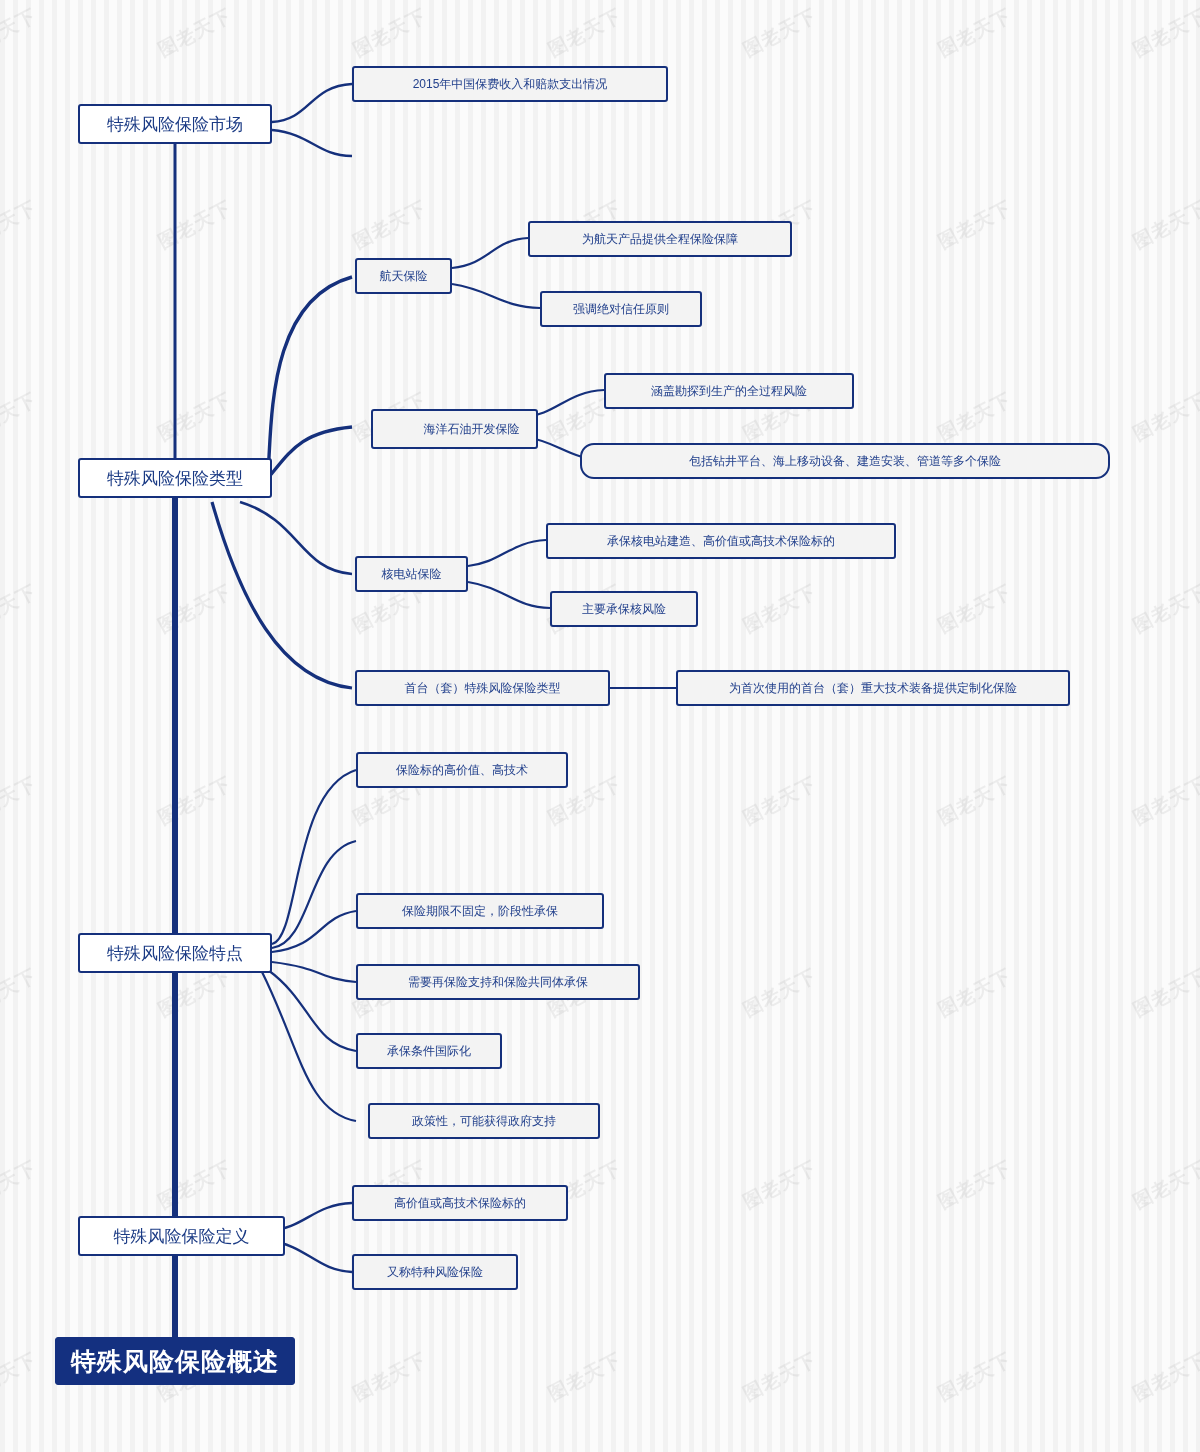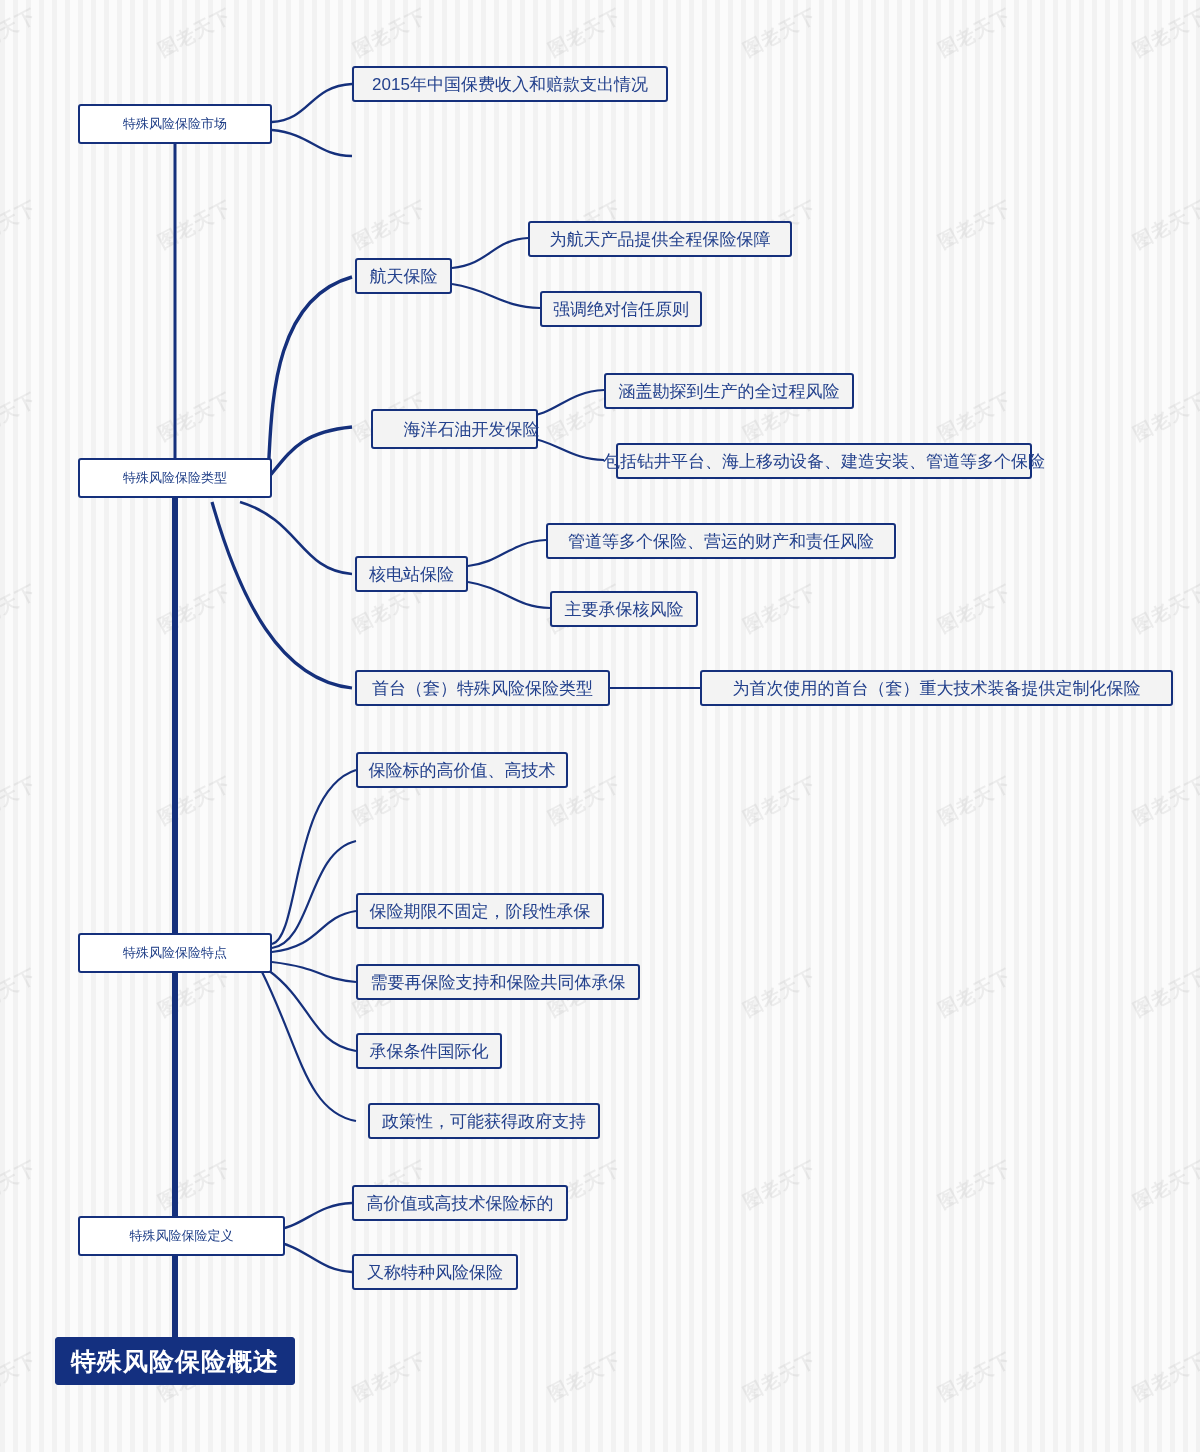--- a/index.html
+++ b/index.html
@@ -86,30 +86,30 @@
     font-weight: 700;
     letter-spacing: 1px;
     padding: 0 16px;
   }
 
   .node-branch {
     background: #ffffff;
     color: #1a3a84;
     border: 2px solid #15307c;
     border-radius: 3px;
-    font-size: 13px;
+    font-size: 17px;
     padding: 0 12px;
   }
 
   .node-leaf {
     background: #f3f3f3;
     color: #22408c;
     border: 2px solid #15307c;
     border-radius: 3px;
-    font-size: 17px;
+    font-size: 12px;
     padding: 0 10px;
   }
 </style>
 </head>
 <body>
 
 <div id="mindmap">
 
   <div id="watermarks">
       <div class="wm" style="left: -40px; top: 20px;">图老天下</div>
@@ -230,38 +230,38 @@
   <div class="node node-leaf" style="left:540px; top:291px; width:162px; height:36px;">
     <span>强调绝对信任原则</span>
   </div>
 
   <div class="node node-leaf" style="left:371px; top:409px; width:167px; height:40px;padding-left:44px;">
     <span>海洋石油开发保险</span>
   </div>
   <div class="node node-leaf" style="left:604px; top:373px; width:250px; height:36px;">
     <span>涵盖勘探到生产的全过程风险</span>
   </div>
-  <div class="node node-leaf" style="left:616px; top:443px; width:416px; height:36px;">
+  <div class="node node-leaf" style="left:580px; top:443px; width:530px; height:36px;border-radius:14px;">
     <span>包括钻井平台、海上移动设备、建造安装、管道等多个保险</span>
   </div>
 
   <div class="node node-leaf" style="left:355px; top:556px; width:113px; height:36px;">
     <span>核电站保险</span>
   </div>
   <div class="node node-leaf" style="left:546px; top:523px; width:350px; height:36px;">
-    <span>管道等多个保险、营运的财产和责任风险</span>
+    <span>承保核电站建造、高价值或高技术保险标的</span>
   </div>
   <div class="node node-leaf" style="left:550px; top:591px; width:148px; height:36px;">
     <span>主要承保核风险</span>
   </div>
 
   <div class="node node-leaf" style="left:355px; top:670px; width:255px; height:36px;">
     <span>首台（套）特殊风险保险类型</span>
   </div>
-  <div class="node node-leaf" style="left:700px; top:670px; width:473px; height:36px;">
+  <div class="node node-leaf" style="left:676px; top:670px; width:394px; height:36px;">
     <span>为首次使用的首台（套）重大技术装备提供定制化保险</span>
   </div>
 
   <div class="node node-branch" style="left:78px; top:933px; width:194px; height:40px;">
     <span>特殊风险保险特点</span>
   </div>
   <div class="node node-leaf" style="left:356px; top:752px; width:212px; height:36px;">
     <span>保险标的高价值、高技术</span>
   </div>
   <div class="node node-leaf" style="left:356px; top:893px; width:248px; height:36px;">

